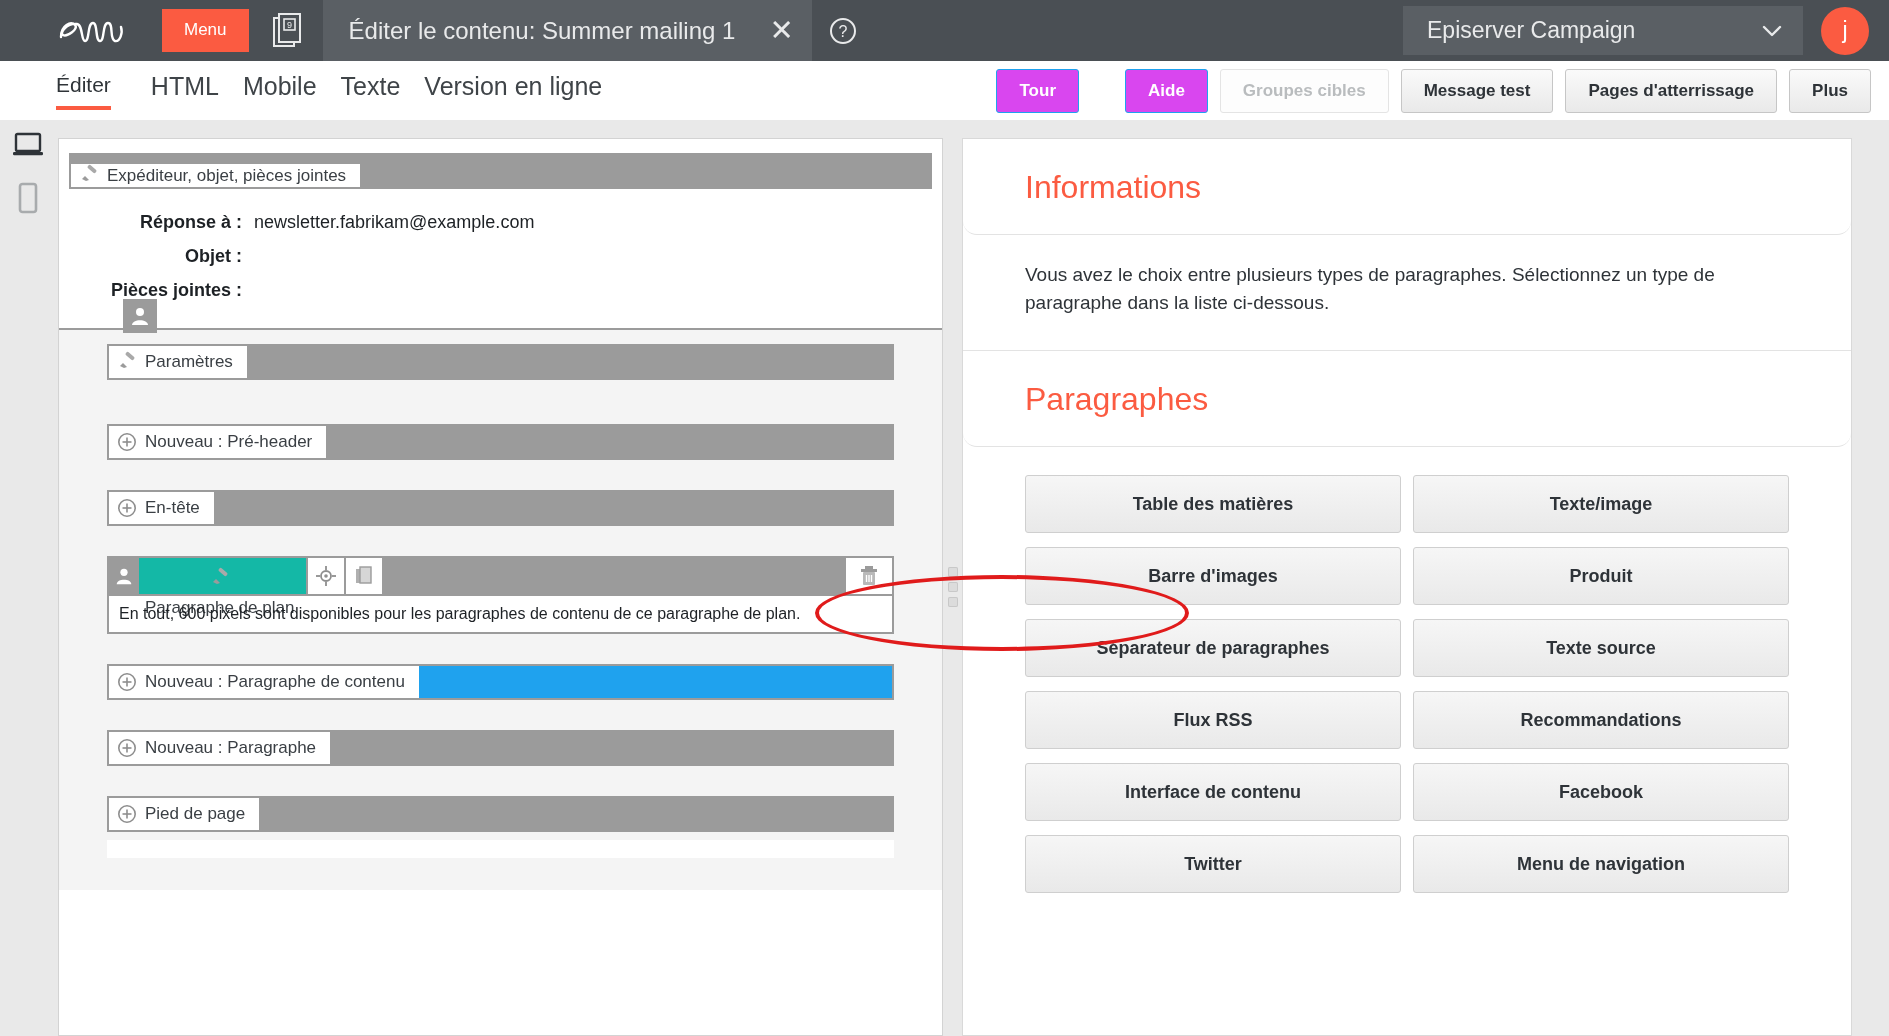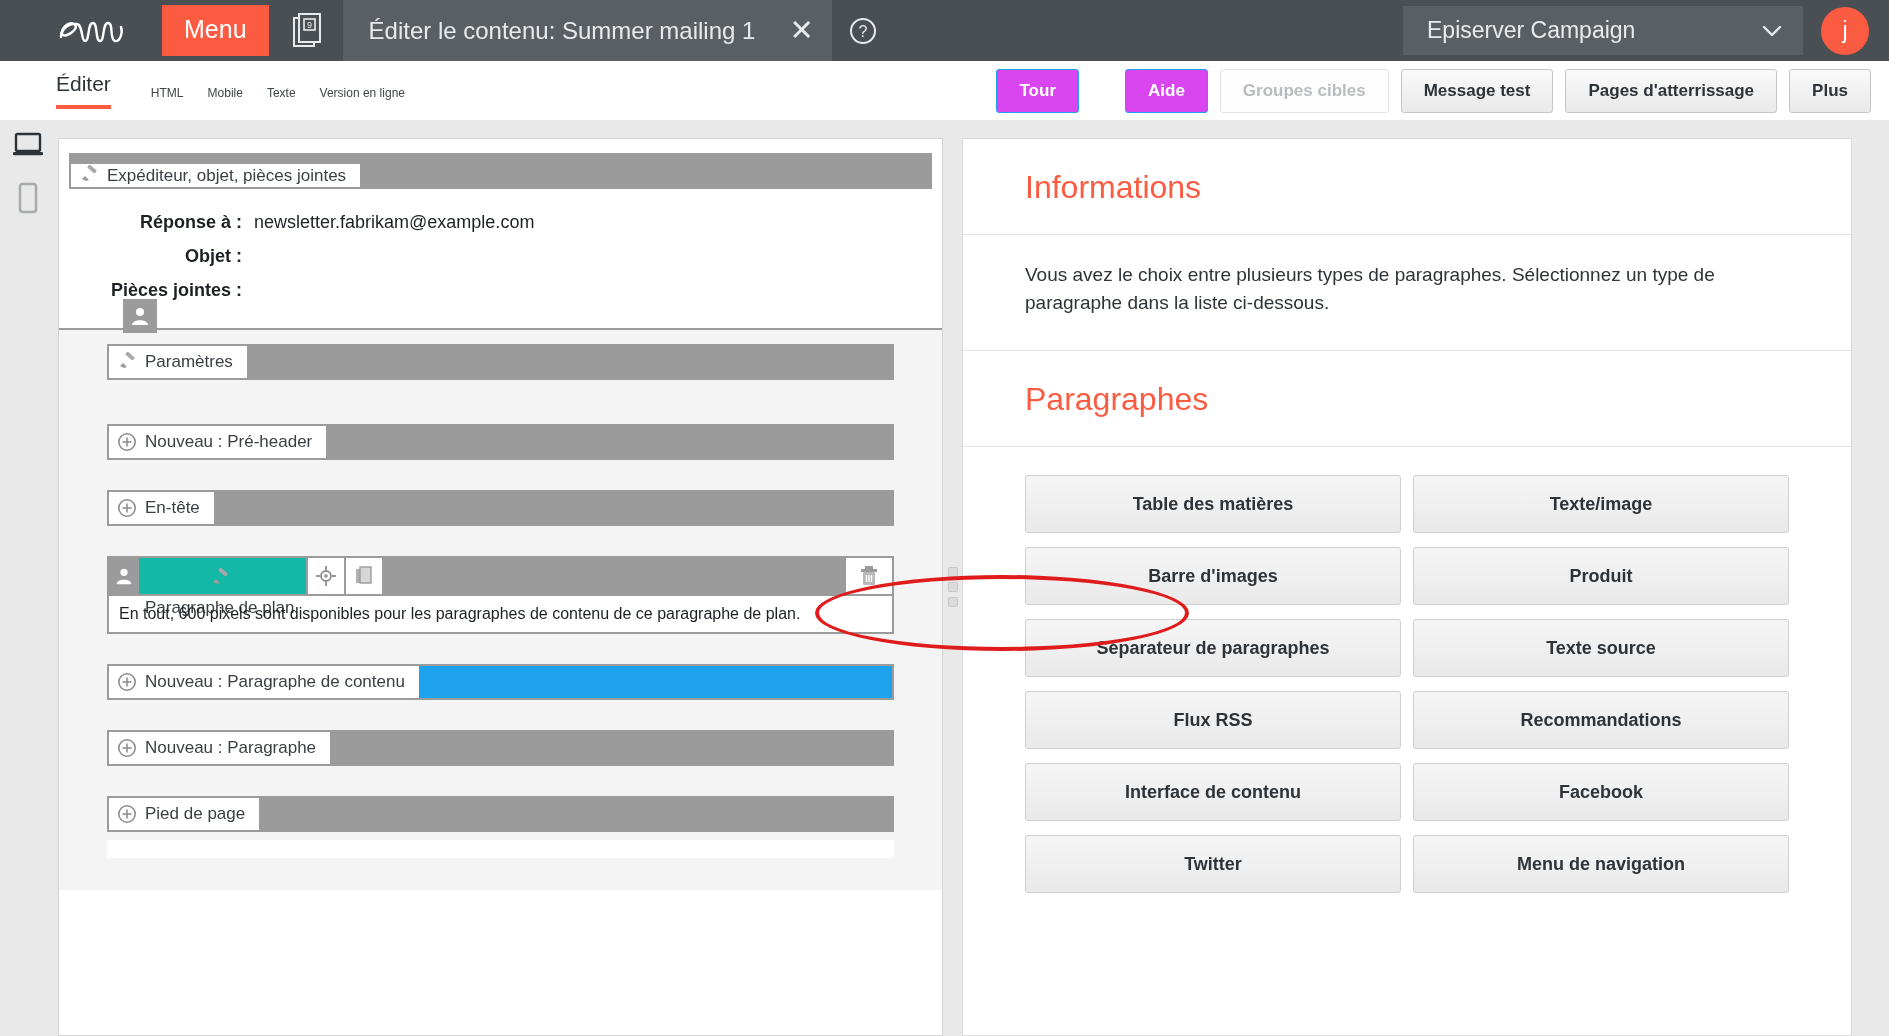--- a/index.html
+++ b/index.html
@@ -15,21 +15,21 @@
     position: absolute; left: 0; top: 0; width: 1889px; height: 61px;
     background: #4a4f54;
     display: flex; align-items: center;
   }
   .epi-logo {
     width: 92px; margin-left: 52px; margin-right: 18px;
     display: flex; align-items: center; justify-content: center;
   }
   .menu-btn {
     background: #fb5b41; color: #fff;
-    font-size: 25px; line-height: 1;
+    font-size: 17px; line-height: 1;
     padding: 12px 22px 14px 22px;
     border: none; cursor: pointer;
     font-family: "Liberation Sans", sans-serif;
   }
   .doc-icon {
     margin-left: 22px; margin-right: 18px;
     width: 34px; height: 38px;
     display: flex; align-items: center; justify-content: center;
   }
   .tab-title {
@@ -68,21 +68,21 @@
   .secondbar {
     position: absolute; left: 0; top: 61px; width: 1889px; height: 59px;
     background: #fff; display: flex; align-items: center;
   }
   .vtabs { display: flex; align-items: flex-end; gap: 2px; margin-left: 56px; }
   .vtab {
     font-size: 21px; color: #3a3f44; cursor: pointer;
     padding: 0 0 9px 0; margin-right: 38px;
   }
   .vtab.active { color: #2f3438; border-bottom: 4px solid #fb5b41; }
-  .vtab.small { font-size: 12px; margin-right: 22px; color: #3f4448; }
+  .vtab.small { font-size: 25px; margin-right: 22px; color: #3f4448; }
 
   .actions { margin-left: auto; display: flex; align-items: center; gap: 12px; padding-right: 18px; }
   .btn {
     font-size: 17px; font-weight: bold;
     padding: 11px 22px; cursor: pointer;
     border-radius: 3px;
     font-family: "Liberation Sans", sans-serif;
     white-space: nowrap;
   }
   .btn-blue { background: #d946ef; color: #fff; border: 1px solid #1fa2ee; margin-left: 34px; }
@@ -196,21 +196,21 @@
 
   
   .right-panel {
     position: absolute; left: 962px; top: 18px;
     width: 890px; height: 898px;
     background: #fff; border: 1px solid #d9d9d9;
     overflow: hidden;
   }
   .rp-section-title {
     font-size: 32px; color: #fb5b41; padding: 30px 0 28px 62px;
-    border-bottom: 1px solid #e3e3e3; font-weight: normal;
+    border-bottom: 1px solid #e3e3e3; font-weight: normal; border-radius: 14px;
   }
   .rp-body {
     font-size: 19px; color: #2e3338; line-height: 1.45;
     padding: 26px 62px 34px 62px;
   }
   .rp-sep { border-top: 1px solid #e3e3e3; }
 
   .para-grid {
     display: grid; grid-template-columns: 1fr 1fr;
     gap: 14px 12px; padding: 28px 62px 30px 62px;

